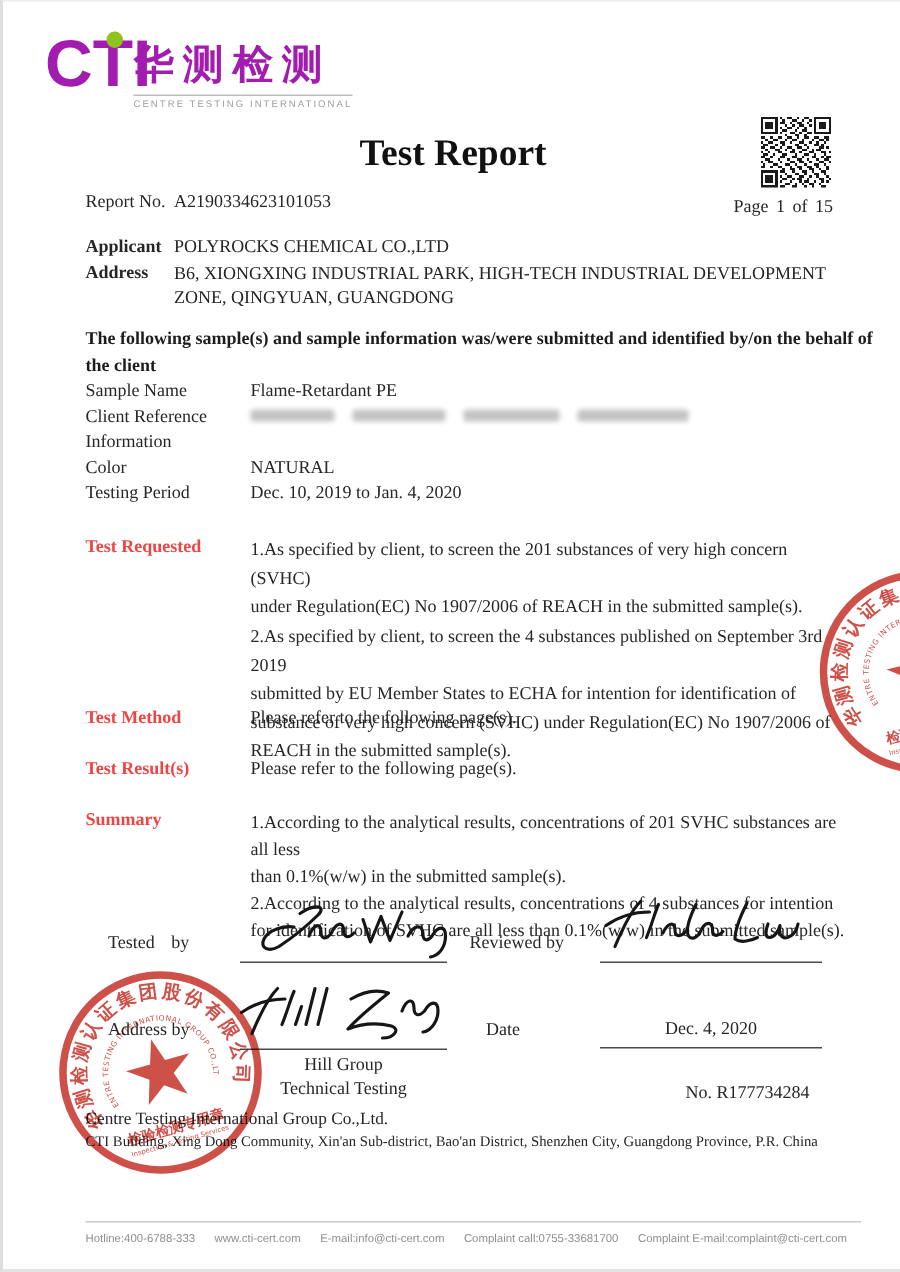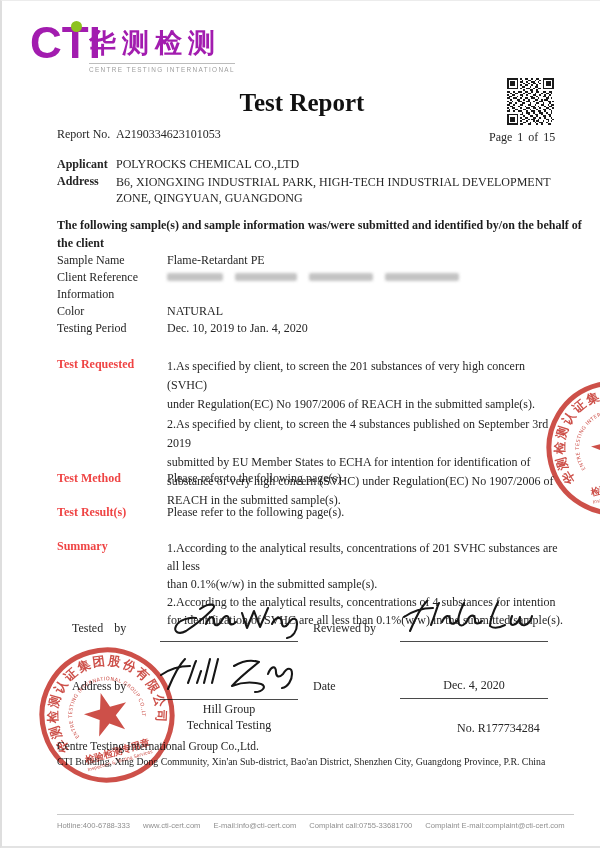--- a/index.html
+++ b/index.html
@@ -48,21 +48,21 @@
   .tm-text{left:165px;top:470px;}
   .trs-label{left:55px;top:504px;}
   .trs-text{left:165px;top:504px;}
   .su-label{left:55px;top:538px;}
   .su-lines{left:165px;top:538px;width:398px;line-height:18px;}
   
   .sig-label{font-size:12px;}
   .tested-label{left:70px;top:620px;word-spacing:8px;}
   .reviewed-label{left:311px;top:620px;}
   .approved-label{left:70px;top:678px;}
-  .date-label{left:311px;top:678px;}
+  .date-label{left:322px;top:678px;}
   .sigline{border-bottom:1px solid #4a4a4a;height:40px;}
   .line1{left:158px;top:600px;width:138px;}
   .line2{left:398px;top:600px;width:148px;}
   .line3{left:158px;top:658px;width:138px;}
   .line4{left:398px;top:658px;width:148px;display:flex;align-items:flex-end;justify-content:center;
     font-size:12px;padding-bottom:5px;box-sizing:border-box;}
   .sigsvg{overflow:visible;}
   .sig1{left:158px;top:596px;}
   .sig2{left:396px;top:594px;}
   .sig3{left:154px;top:650px;}

